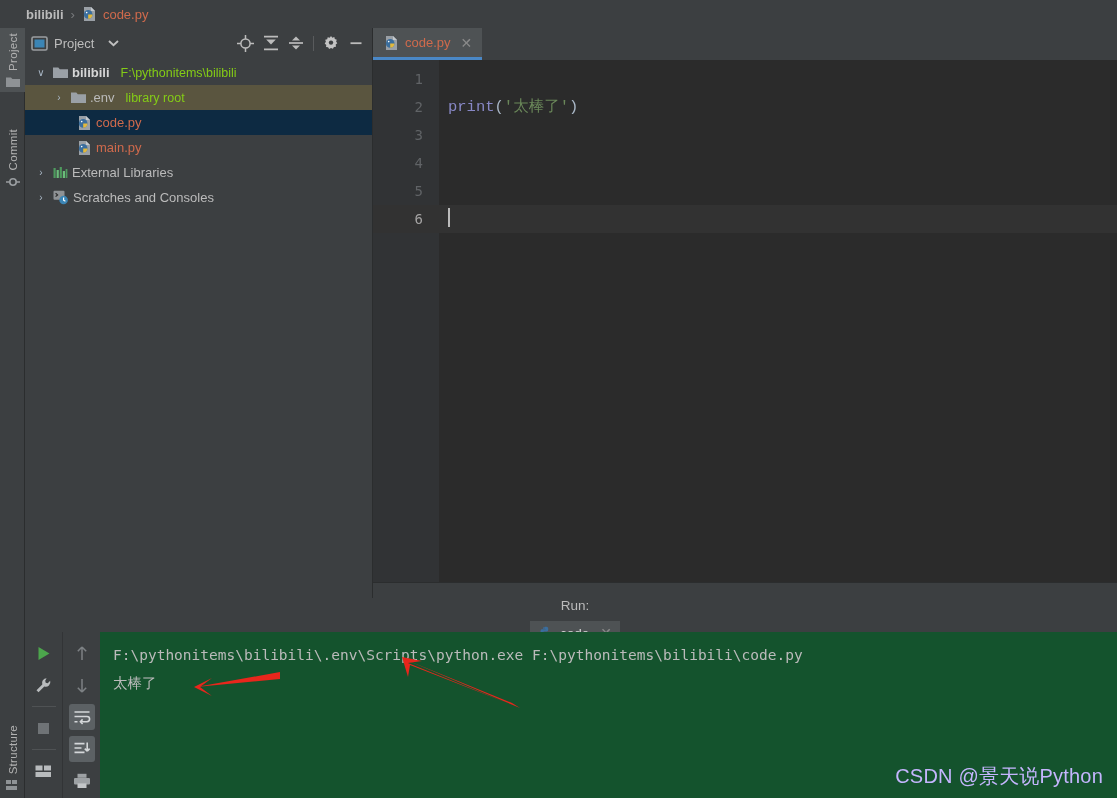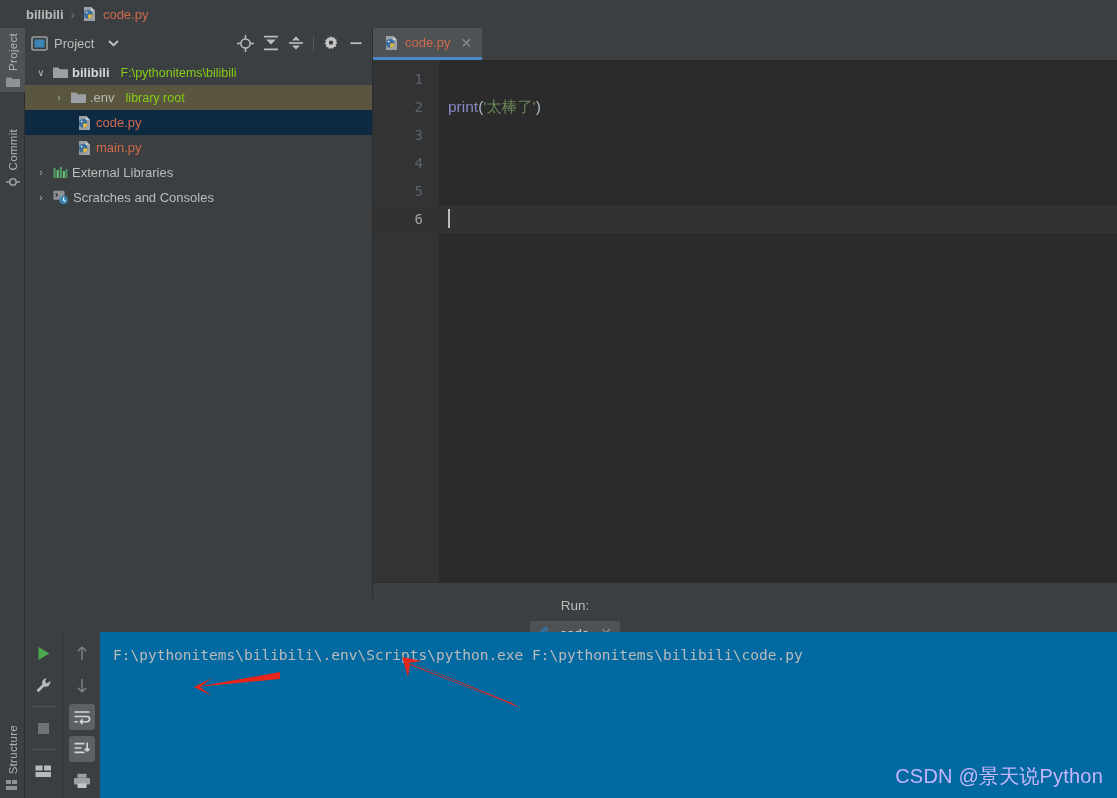--- a/index.html
+++ b/index.html
@@ -91,21 +91,21 @@
   }
   .gutter .ln {
     height: 28px; line-height: 28px; padding-right: 16px;
     color: #606366; font-size: 14px;
     font-family: "DejaVu Sans Mono", monospace;
   }
   .gutter .ln.current { color: #a4a3a3; background: #323232; }
   .code-body { flex: 1; position: relative; padding-top: 5px; }
   .code-line {
     height: 28px; line-height: 28px; padding-left: 9px;
-    font-family: Liberation Sans, sans-serif; font-size: 15.5px;
+    font-family: Liberation Mono, monospace; font-size: 15.5px;
     white-space: pre;
   }
   .code-line.current { background: #323232; }
   .tok-fn { color: #8888c6; }
   .tok-punct { color: #a9b7c6; }
   .tok-str { color: #6a8759; }
   .caret {
     display: inline-block; width: 2px; height: 19px; background: #bbbbbb;
     vertical-align: -4px;
   }
@@ -135,21 +135,21 @@
   }
   .run-gutter-b { width: 38px; background: #3c3f41; border-left: 1px solid #323436; }
   .gut-btn {
     width: 26px; height: 26px; display: flex; align-items: center;
     justify-content: center; border-radius: 3px; cursor: default;
   }
   .gut-btn.toggled { background: #5c6164; }
   .gut-div { width: 24px; height: 1px; background: #4f5254; margin: 2px 0; }
 
   .console {
-    flex: 1; background: #0369a1; padding: 9px 0 16px 13px;
+    flex: 1; background: #14532d; padding: 9px 0 16px 13px;
     font-family: "DejaVu Sans Mono", monospace; font-size: 14.5px;
     color: #bbbbbb; position: relative; overflow: hidden;
   }
   .console-line { height: 28px; line-height: 28px; white-space: pre; }
   .console-line.blank { height: 18px; }
 
   
   .arrow-svg { position: absolute; pointer-events: none; }
 
   
@@ -456,20 +456,21 @@
           <svg width="18" height="16" viewBox="0 0 18 16">
             <rect x="4.5" y="0.8" width="9" height="4" fill="#9da1a4"></rect>
             <rect x="1" y="5" width="16" height="6.4" rx="1" fill="#9da1a4"></rect>
             <rect x="4.5" y="10.4" width="9" height="4.6" fill="#c3c6c8"></rect>
           </svg>
         </div>
       </div>
 
       <div class="console">
         <div class="console-line">F:\pythonitems\bilibili\.env\Scripts\python.exe F:\pythonitems\bilibili\code.py</div>
+        <div class="console-line">太棒了</div>
         <div class="console-line blank">&nbsp;</div>
       </div>
     </div>
   </div>
 
   <svg class="arrow-svg" style="left:182px; top:668px;" width="100" height="34" viewBox="0 0 100 34">
     <path d="M98 4 L18 19 L30 10 L12 19 L30 28 L18 19 Z" fill="#e8261c"></path>
     <path d="M98 4 L14 19 L98 11 Z" fill="#e8261c"></path>
   </svg>
 

